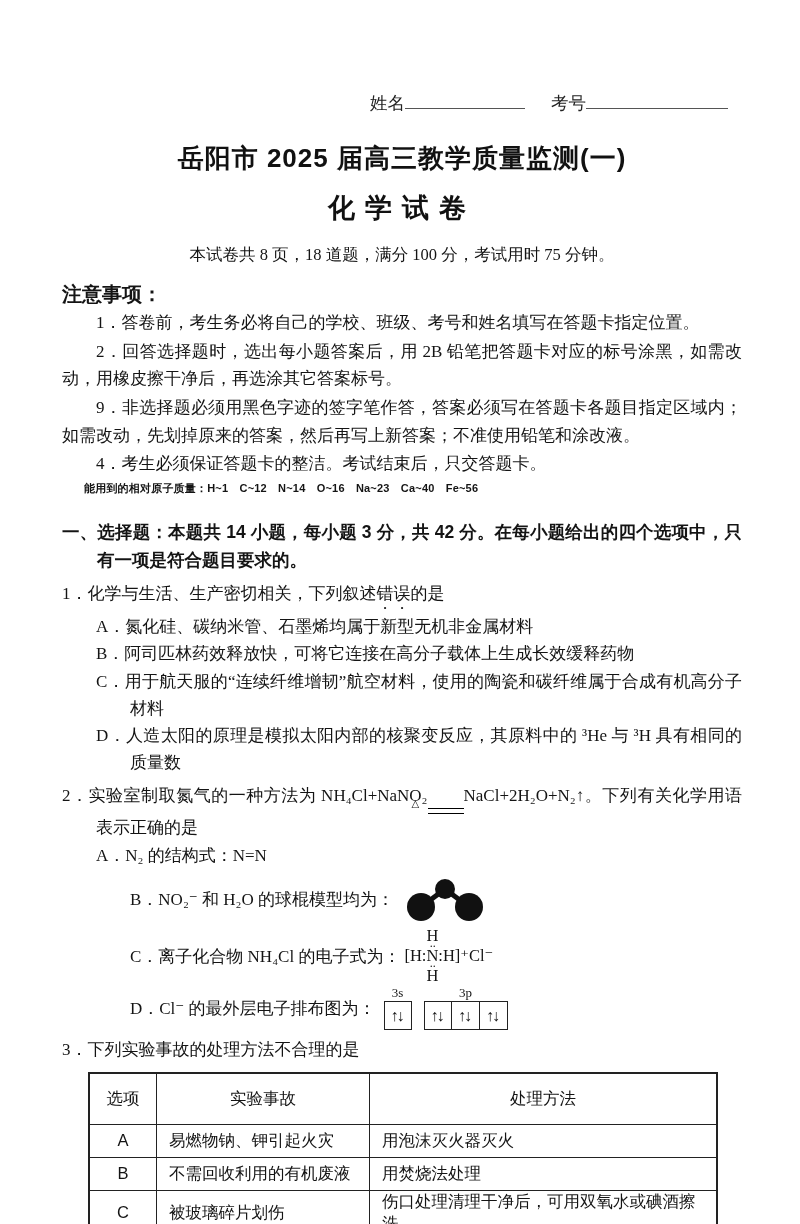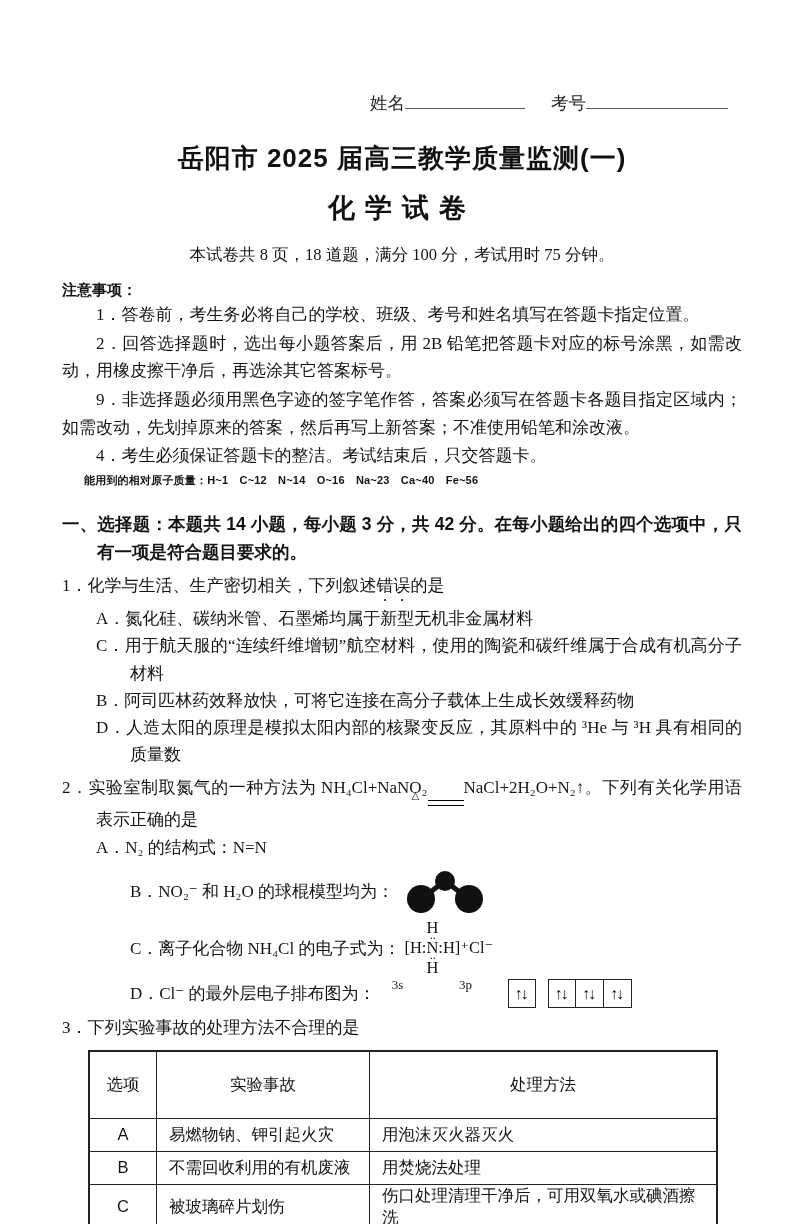--- a/index.html
+++ b/index.html
@@ -22,21 +22,21 @@
     font-family:"Liberation Sans","DejaVu Sans",sans-serif;
     font-size:26px;font-weight:700;letter-spacing:1px;color:#111;
   }
   .subtitle{
     text-align:center;margin-top:14px;
     font-size:27px;font-weight:700;letter-spacing:10px;color:#111;
   }
   .info{text-align:center;margin-top:18px;font-size:16.5px;}
 
   .notice-head{
-    margin-top:15px;font-weight:700;font-size:15px;
+    margin-top:15px;font-weight:700;font-size:20px;
     font-family:"Liberation Sans","DejaVu Sans",sans-serif;
   }
   .para{ text-indent:2em;text-align:justify;line-height:1.62;margin:1px 0;}
   .masses{
     text-indent:2em;font-weight:700;margin-top:3px;letter-spacing:.2px;
     font-family:"Liberation Sans","DejaVu Sans",sans-serif;font-size:11px;
   }
 
   .section-head{
     margin-top:22px;font-weight:700;font-size:17.5px;line-height:1.62;
@@ -57,39 +57,39 @@
   .cond{display:inline-flex;flex-direction:column;align-items:center;width:36px;vertical-align:-6px;}
   .cond-tri{font-size:10px;line-height:8px;}
   .cond-line{width:36px;height:4px;border-top:1.2px solid #000;border-bottom:1.2px solid #000;}
 
   
   .ef{display:inline-flex;align-items:center;font-size:16.5px;margin-left:4px;}
   .ef-col{display:inline-flex;flex-direction:column;align-items:center;line-height:.85;}
   .ef-dots{font-size:12px;line-height:.5;letter-spacing:-1px;}
 
   
-  .orb{display:inline-flex;margin-left:8px;}
+  .orb{display:inline-flex;flex-direction:column;margin-left:8px;}
   .orb-labels{display:flex;font-size:13px;line-height:1.1;}
   .orb-s{width:28px;text-align:center;}
   .orb-p{width:84px;text-align:center;margin-left:12px;}
   .orb-boxes{display:flex;align-items:center;margin-top:1px;}
   .obox{
     box-sizing:border-box;width:28px;height:29px;border:1.6px solid #222;
     display:flex;align-items:center;justify-content:center;
     font-size:16px;font-weight:700;letter-spacing:-2px;padding-right:2px;
   }
   .ogroup{display:flex;margin-left:12px;}
   .ogroup .obox + .obox{border-left:none;}
 
   .ballstick{margin-left:6px;margin-top:2px;}
 
   
   table.acc{border-collapse:collapse;margin:8px 0 0 26px;border:2px solid #222;}
   table.acc th,table.acc td{border:1px solid #222;font-weight:normal;font-size:16.5px;}
-  table.acc th{height:34px;text-align:center;padding:16px 10px;}
+  table.acc th{height:34px;text-align:center;padding:8px 10px;}
   table.acc td{height:32px;padding:0 12px;}
   td.c-opt{text-align:center;width:42px;font-family:"Liberation Sans","DejaVu Sans",sans-serif;}
   th.h-opt{width:42px;}
   th.h-acc, td.c-acc{width:188px;}
   th.h-fix, td.c-fix{width:322px;}
   td.c-acc,td.c-fix{text-align:left;}
 </style>
 </head>
 <body>
 
@@ -114,22 +114,22 @@
   <div class="masses">能用到的相对原子质量：H~1　C~12　N~14　O~16　Na~23　Ca~40　Fe~56</div>
 
   <div class="section-head">一、选择题：本题共 14 小题，每小题 3 分，共 42 分。在每小题给出的四个选项中，只有一项是符合题目要求的。</div>
 
   <div>
     <div class="qstem">
       <span>1．</span><span>化学与生活、生产密切相关，下列叙述</span><span class="emph">错误</span><span>的是</span>
     </div>
     <div class="opts">
       <div class="opt">A．氮化硅、碳纳米管、石墨烯均属于新型无机非金属材料</div>
+      <div class="opt">B．阿司匹林药效释放快，可将它连接在高分子载体上生成长效缓释药物</div>
       <div class="opt">C．用于航天服的“连续纤维增韧”航空材料，使用的陶瓷和碳纤维属于合成有机高分子材料</div>
-      <div class="opt">B．阿司匹林药效释放快，可将它连接在高分子载体上生成长效缓释药物</div>
       <div class="opt">D．人造太阳的原理是模拟太阳内部的核聚变反应，其原料中的 ³He 与 ³H 具有相同的质量数</div>
     </div>
   </div>
 
   <div>
     <div class="qstem">
       <span>2．</span><span>实验室制取氮气的一种方法为 NH₄Cl+NaNO₂</span><span class="cond">
           <span class="cond-tri">△</span>
           <span class="cond-line"></span>
         </span><span>NaCl+2H₂O+N₂↑。下列有关化学用语表示正确的是</span>

